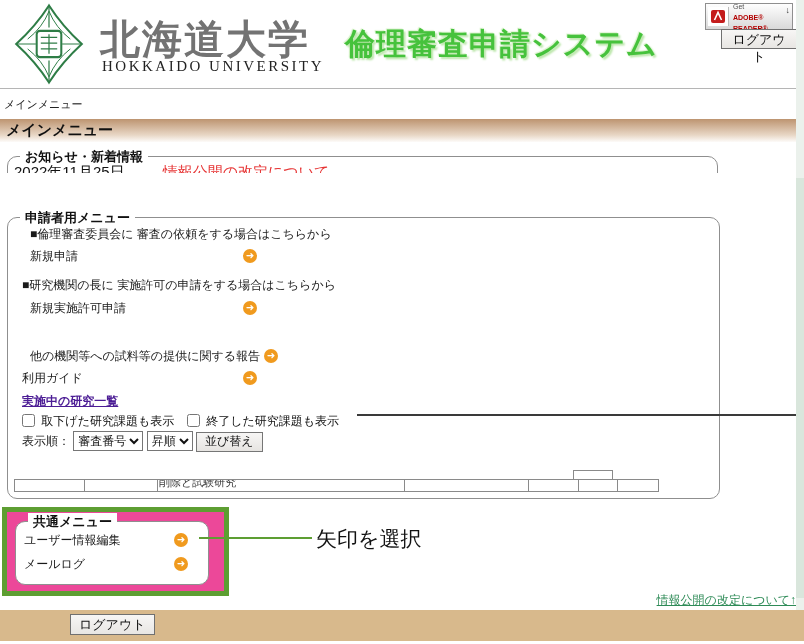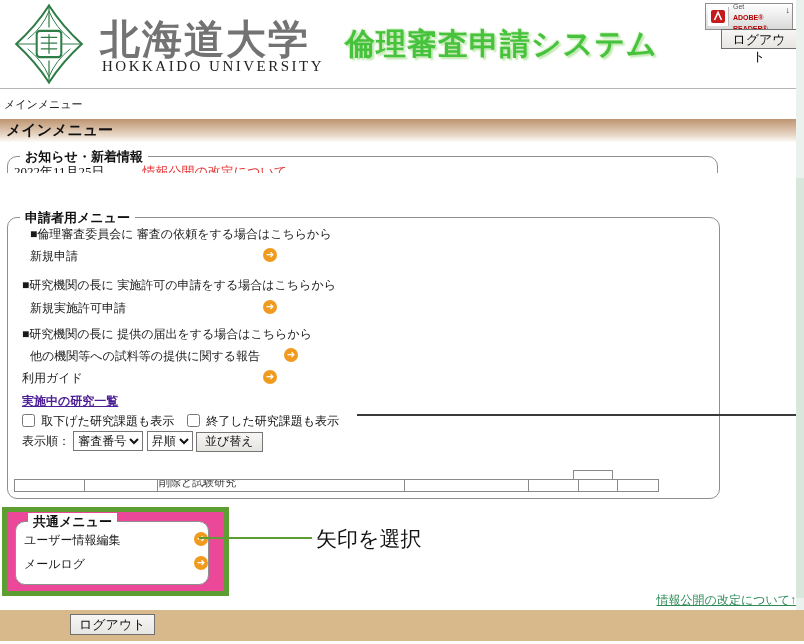--- a/index.html
+++ b/index.html
@@ -32,28 +32,28 @@
             background:linear-gradient(to bottom,#bd9470,#e8d7c6 70%,#fdfbf9);}
   .titlebar span{position:absolute;left:6px;top:2px;font-size:15px;font-weight:bold;color:#111;}
 
   
   .fs{position:relative;border:1px solid #8f8f8f;border-radius:10px;background:#fff;}
   .fs .lg{position:absolute;top:-9px;left:12px;background:#fff;padding:0 5px;font-size:13px;font-weight:bold;color:#111;}
 
   
   .notice-clip{position:absolute;left:7px;top:147px;width:711px;height:26px;overflow:hidden;}
   .notice-fs{position:absolute;left:0;top:9px;width:709px;height:60px;}
-  .notice-row{position:absolute;left:6px;top:6px;font-size:13px;white-space:nowrap;font-family:Liberation Serif, serif;}
+  .notice-row{position:absolute;left:6px;top:6px;font-size:15px;white-space:nowrap;}
   .notice-row .dt{color:#111;margin-right:38px;}
   .notice-row .rd{color:#e63333;text-decoration:underline;cursor:pointer;}
 
   
   .app-fs{position:absolute;left:7px;top:217px;width:711px;height:280px;font-size:12px;}
   .r{position:absolute;white-space:nowrap;height:16px;line-height:16px;}
-  .item{display:flex;align-items:flex-start;gap:20px;}
+  .item{display:flex;align-items:center;}
   .item .lbl{width:213px;}
   .item .lbl.auto{width:auto;margin-right:4px;}
   .arrow{display:inline-flex;width:14px;height:14px;border-radius:50%;background:#f09a1e;color:#fff;
          font-size:10px;line-height:14px;align-items:center;justify-content:center;cursor:pointer;flex:0 0 14px;}
   .plink{color:#4c1d95;font-weight:bold;text-decoration:underline;cursor:pointer;}
   .cbrow label{font-size:12px;color:#111;}
   .cbrow input{vertical-align:-2px;margin:0 3px 0 0;}
   select,.sortbtn{font-family:inherit;font-size:12px;height:20px;border:1px solid #767676;background:#fff;color:#111;}
   .sortbtn{background:linear-gradient(#f7f6f5,#e6e4e1);padding:0 8px;cursor:pointer;}
   .frag-box{position:absolute;left:565px;top:252px;width:38px;height:9px;border:1px solid #8a8a8a;background:#fff;}
@@ -137,21 +137,20 @@
       <span class="lbl">新規申請</span>
       <span class="arrow">➜</span>
     </div>
 
     <div class="r" style="left:14px;top:59px">■研究機関の長に 実施許可の申請をする場合はこちらから</div>
     <div class="r item" style="left:22px;top:82px">
       <span class="lbl">新規実施許可申請</span>
       <span class="arrow">➜</span>
     </div>
 
-    <div class="r" style="left:14px;top:108px">■研究機関の長に 提供の届出をする場合はこちらから</div>
     <div class="r item" style="left:22px;top:130px">
       <span class="lbl auto">他の機関等への試料等の提供に関する報告</span>
       <span class="arrow">➜</span>
     </div>
 
     <div class="r item" style="left:14px;top:152px">
       <span class="lbl" style="width:221px">利用ガイド</span>
       <span class="arrow">➜</span>
     </div>
 

